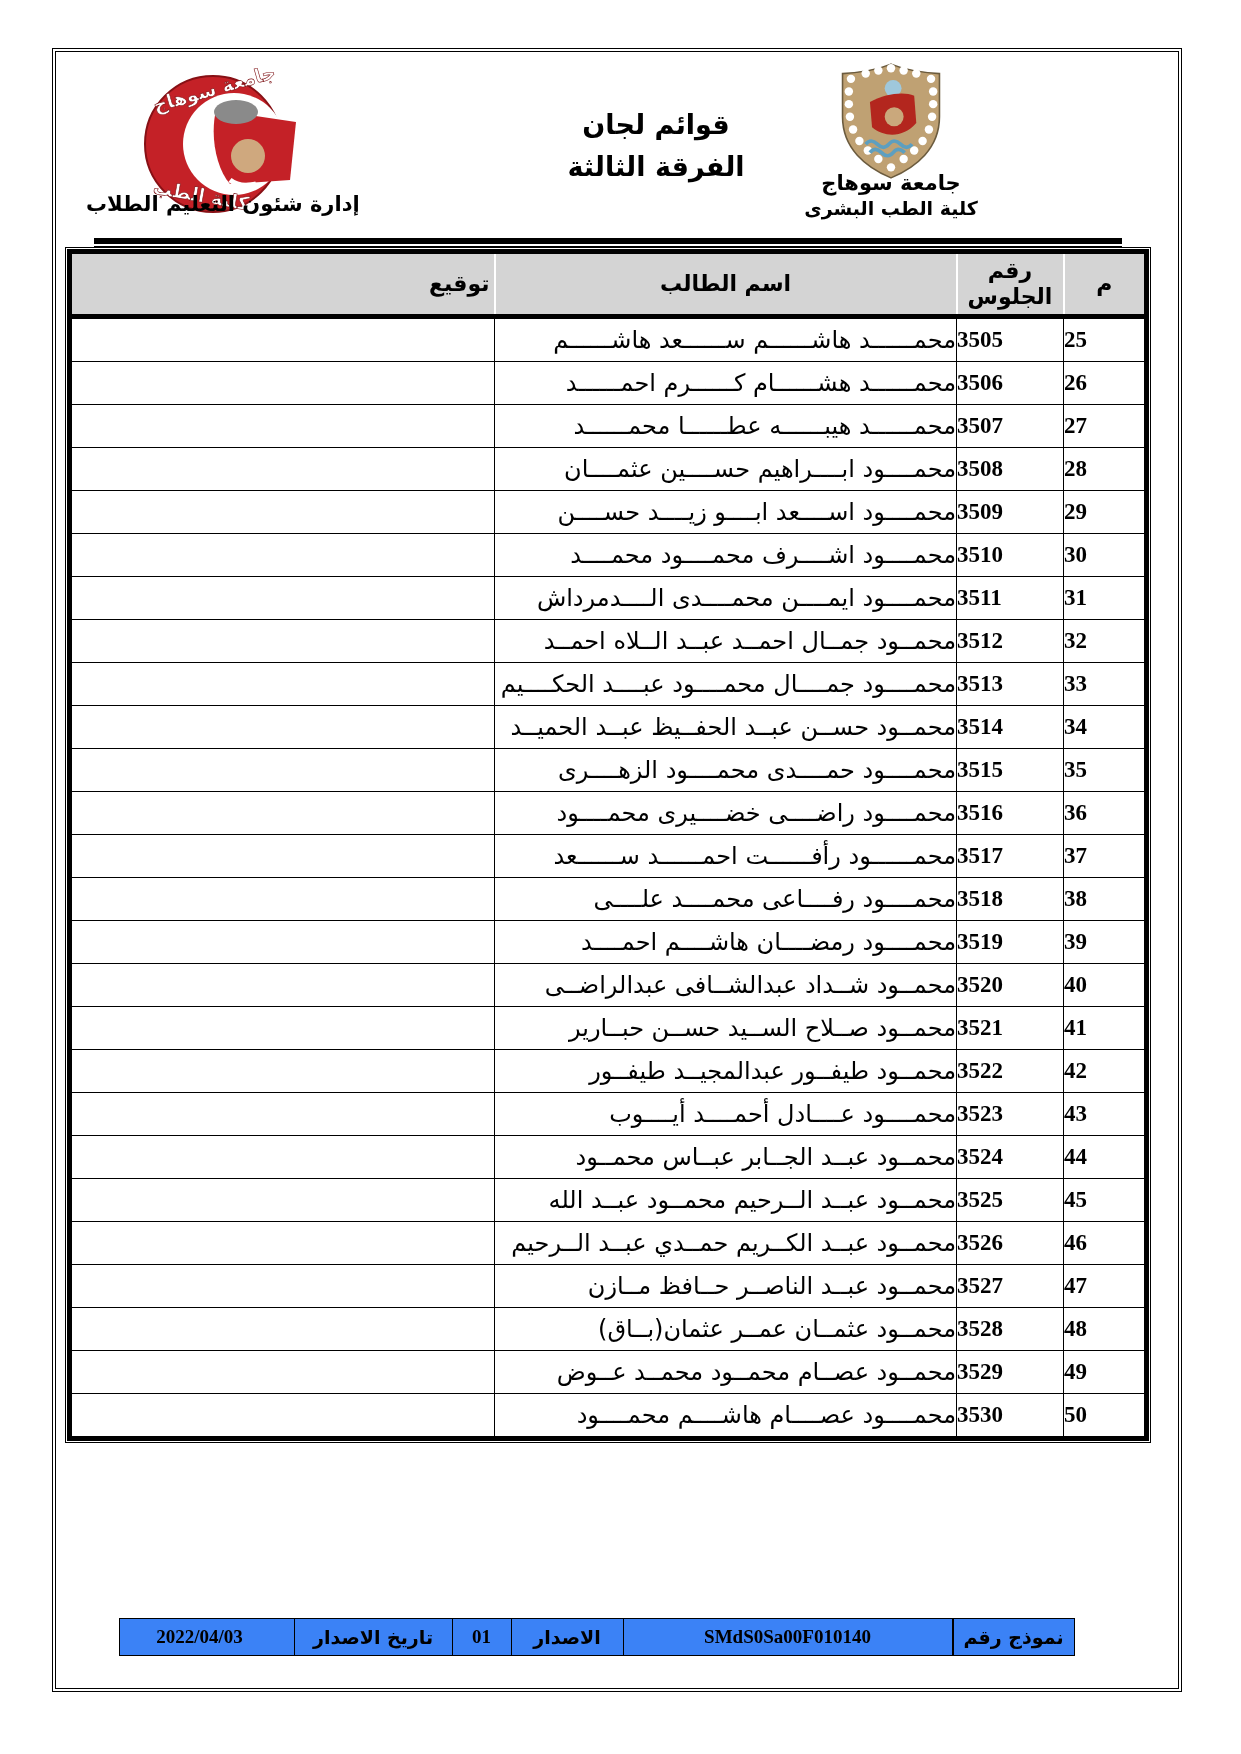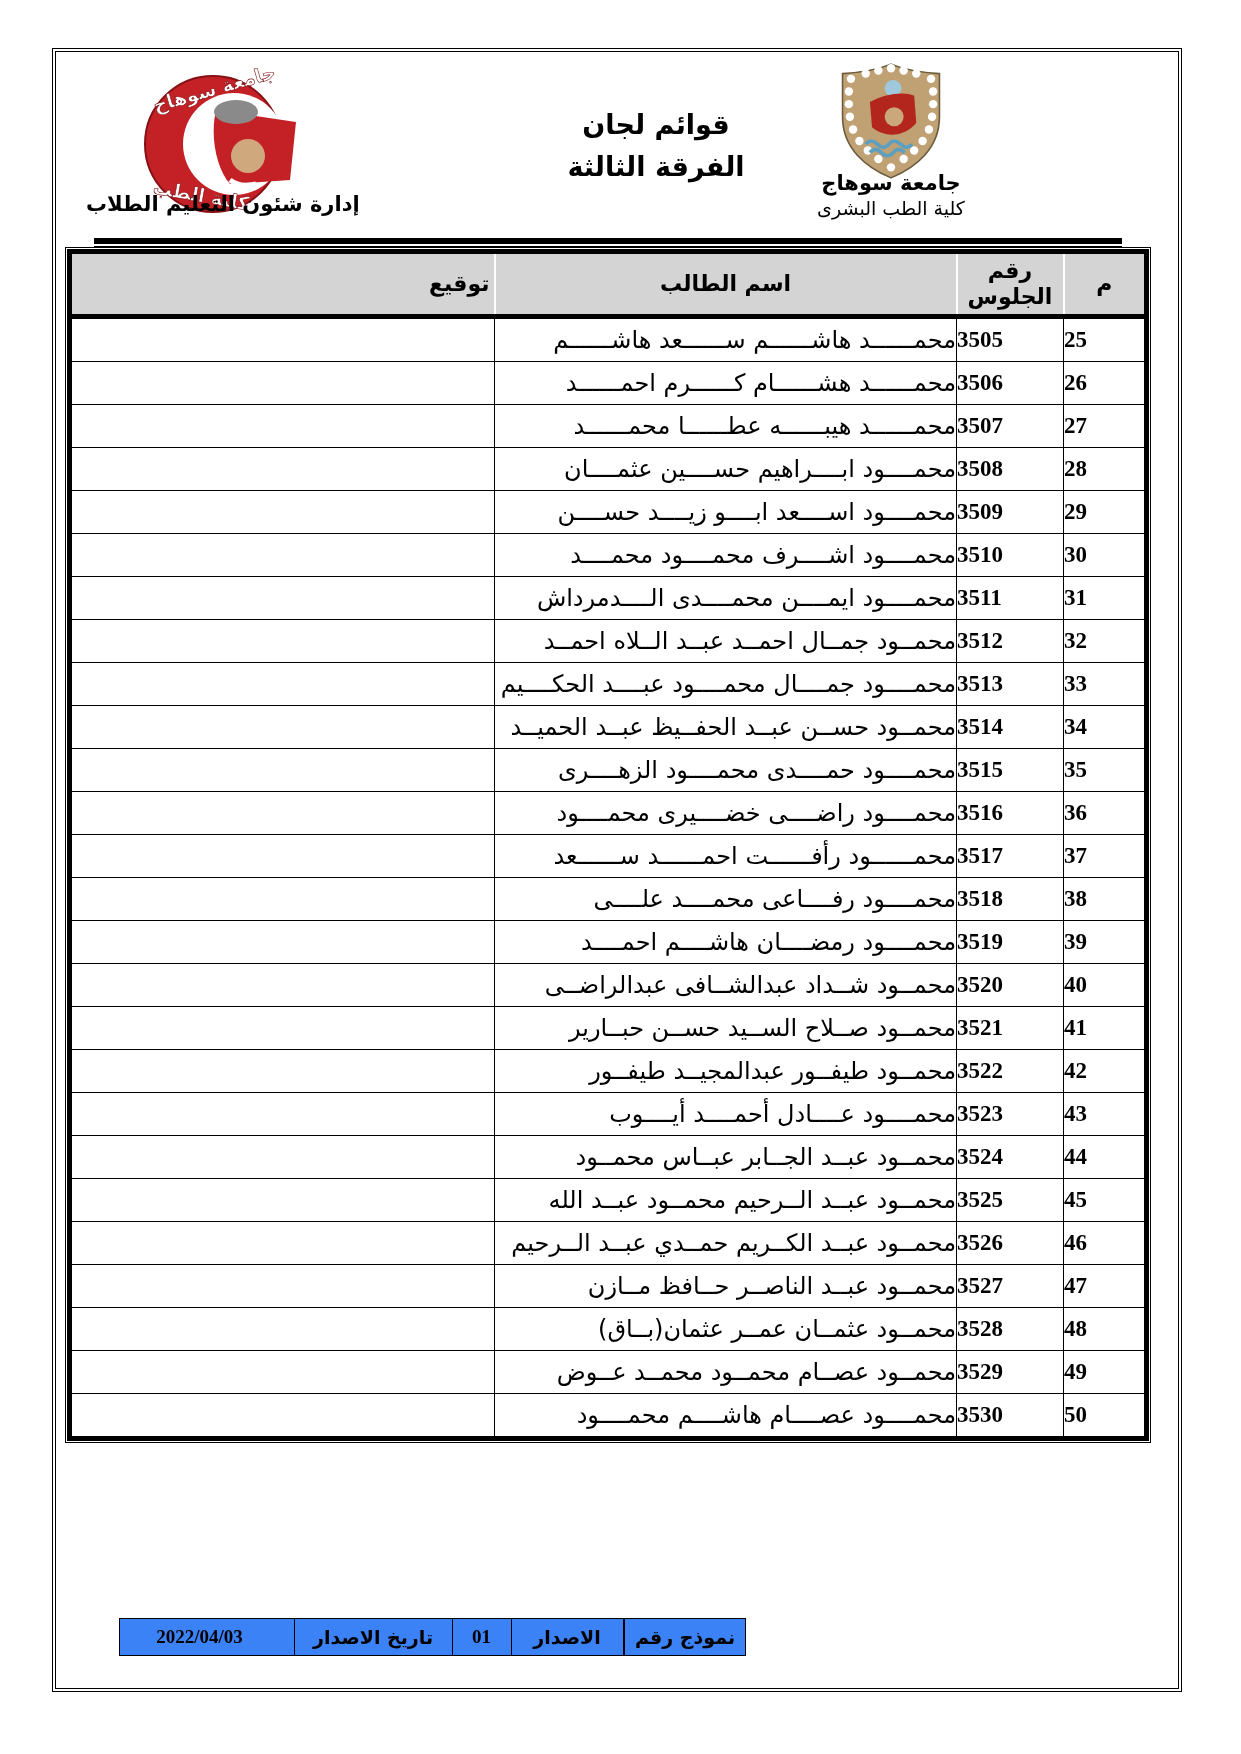--- a/index.html
+++ b/index.html
@@ -9,21 +9,21 @@
     direction:rtl;
   }
   .frame{
     position:absolute;left:52px;top:48px;width:1130px;height:1644px;
     border:4px double #000;box-sizing:border-box;background:#fff;
   }
   
   .hdr-shield{position:absolute;left:776px;top:10px;width:118px;height:118px;}
   .hdr-right-captions{position:absolute;left:700px;top:118px;width:270px;text-align:center;}
   .hdr-right-captions .c1{font-size:21px;font-weight:bold;line-height:26px;}
-  .hdr-right-captions .c2{font-size:19px;font-weight:normal;line-height:24px;}
+  .hdr-right-captions .c2{font-size:19px;font-weight:bold;line-height:24px;}
   .hdr-titles{position:absolute;left:410px;top:40px;width:380px;text-align:center;margin-top:12px;}
   .hdr-titles .t1{font-size:27px;font-weight:bold;line-height:42px;}
   .hdr-titles .t2{font-size:27px;font-weight:bold;line-height:42px;}
   .hdr-titles .t3{font-size:29px;font-weight:bold;line-height:46px;white-space:nowrap;}
   .hdr-crescent{position:absolute;left:62px;top:16px;width:205px;height:152px;}
   .hdr-left-caption{position:absolute;left:30px;top:140px;width:280px;text-align:left;
     font-size:21px;font-weight:bold;}
   .thick-line{position:absolute;left:38px;top:186px;width:1028px;height:6px;background:#000;}
   .thick-line .thin{position:absolute;left:0;top:8px;width:100%;height:1px;background:#000;}
 
@@ -305,19 +305,20 @@
       <td class="seat">3530</td>
       <td class="name">محمــــود عصــــام هاشــــم محمــــود</td>
       <td class="sig"></td>
     </tr>
         </tbody>
     </table>
   </div>
 
   <div class="footer">
     <div class="cell f-form-label">نموذج رقم</div>
+    <div class="cell f-form-code">SMdS0Sa00F010140</div>
     <div class="cell f-ver-label">الاصدار</div>
     <div class="cell f-ver-val">01</div>
     <div class="cell f-date-label">تاريخ الاصدار</div>
     <div class="cell f-date-val">2022/04/03</div>
   </div>
 
 </div>
 
 </body></html>

